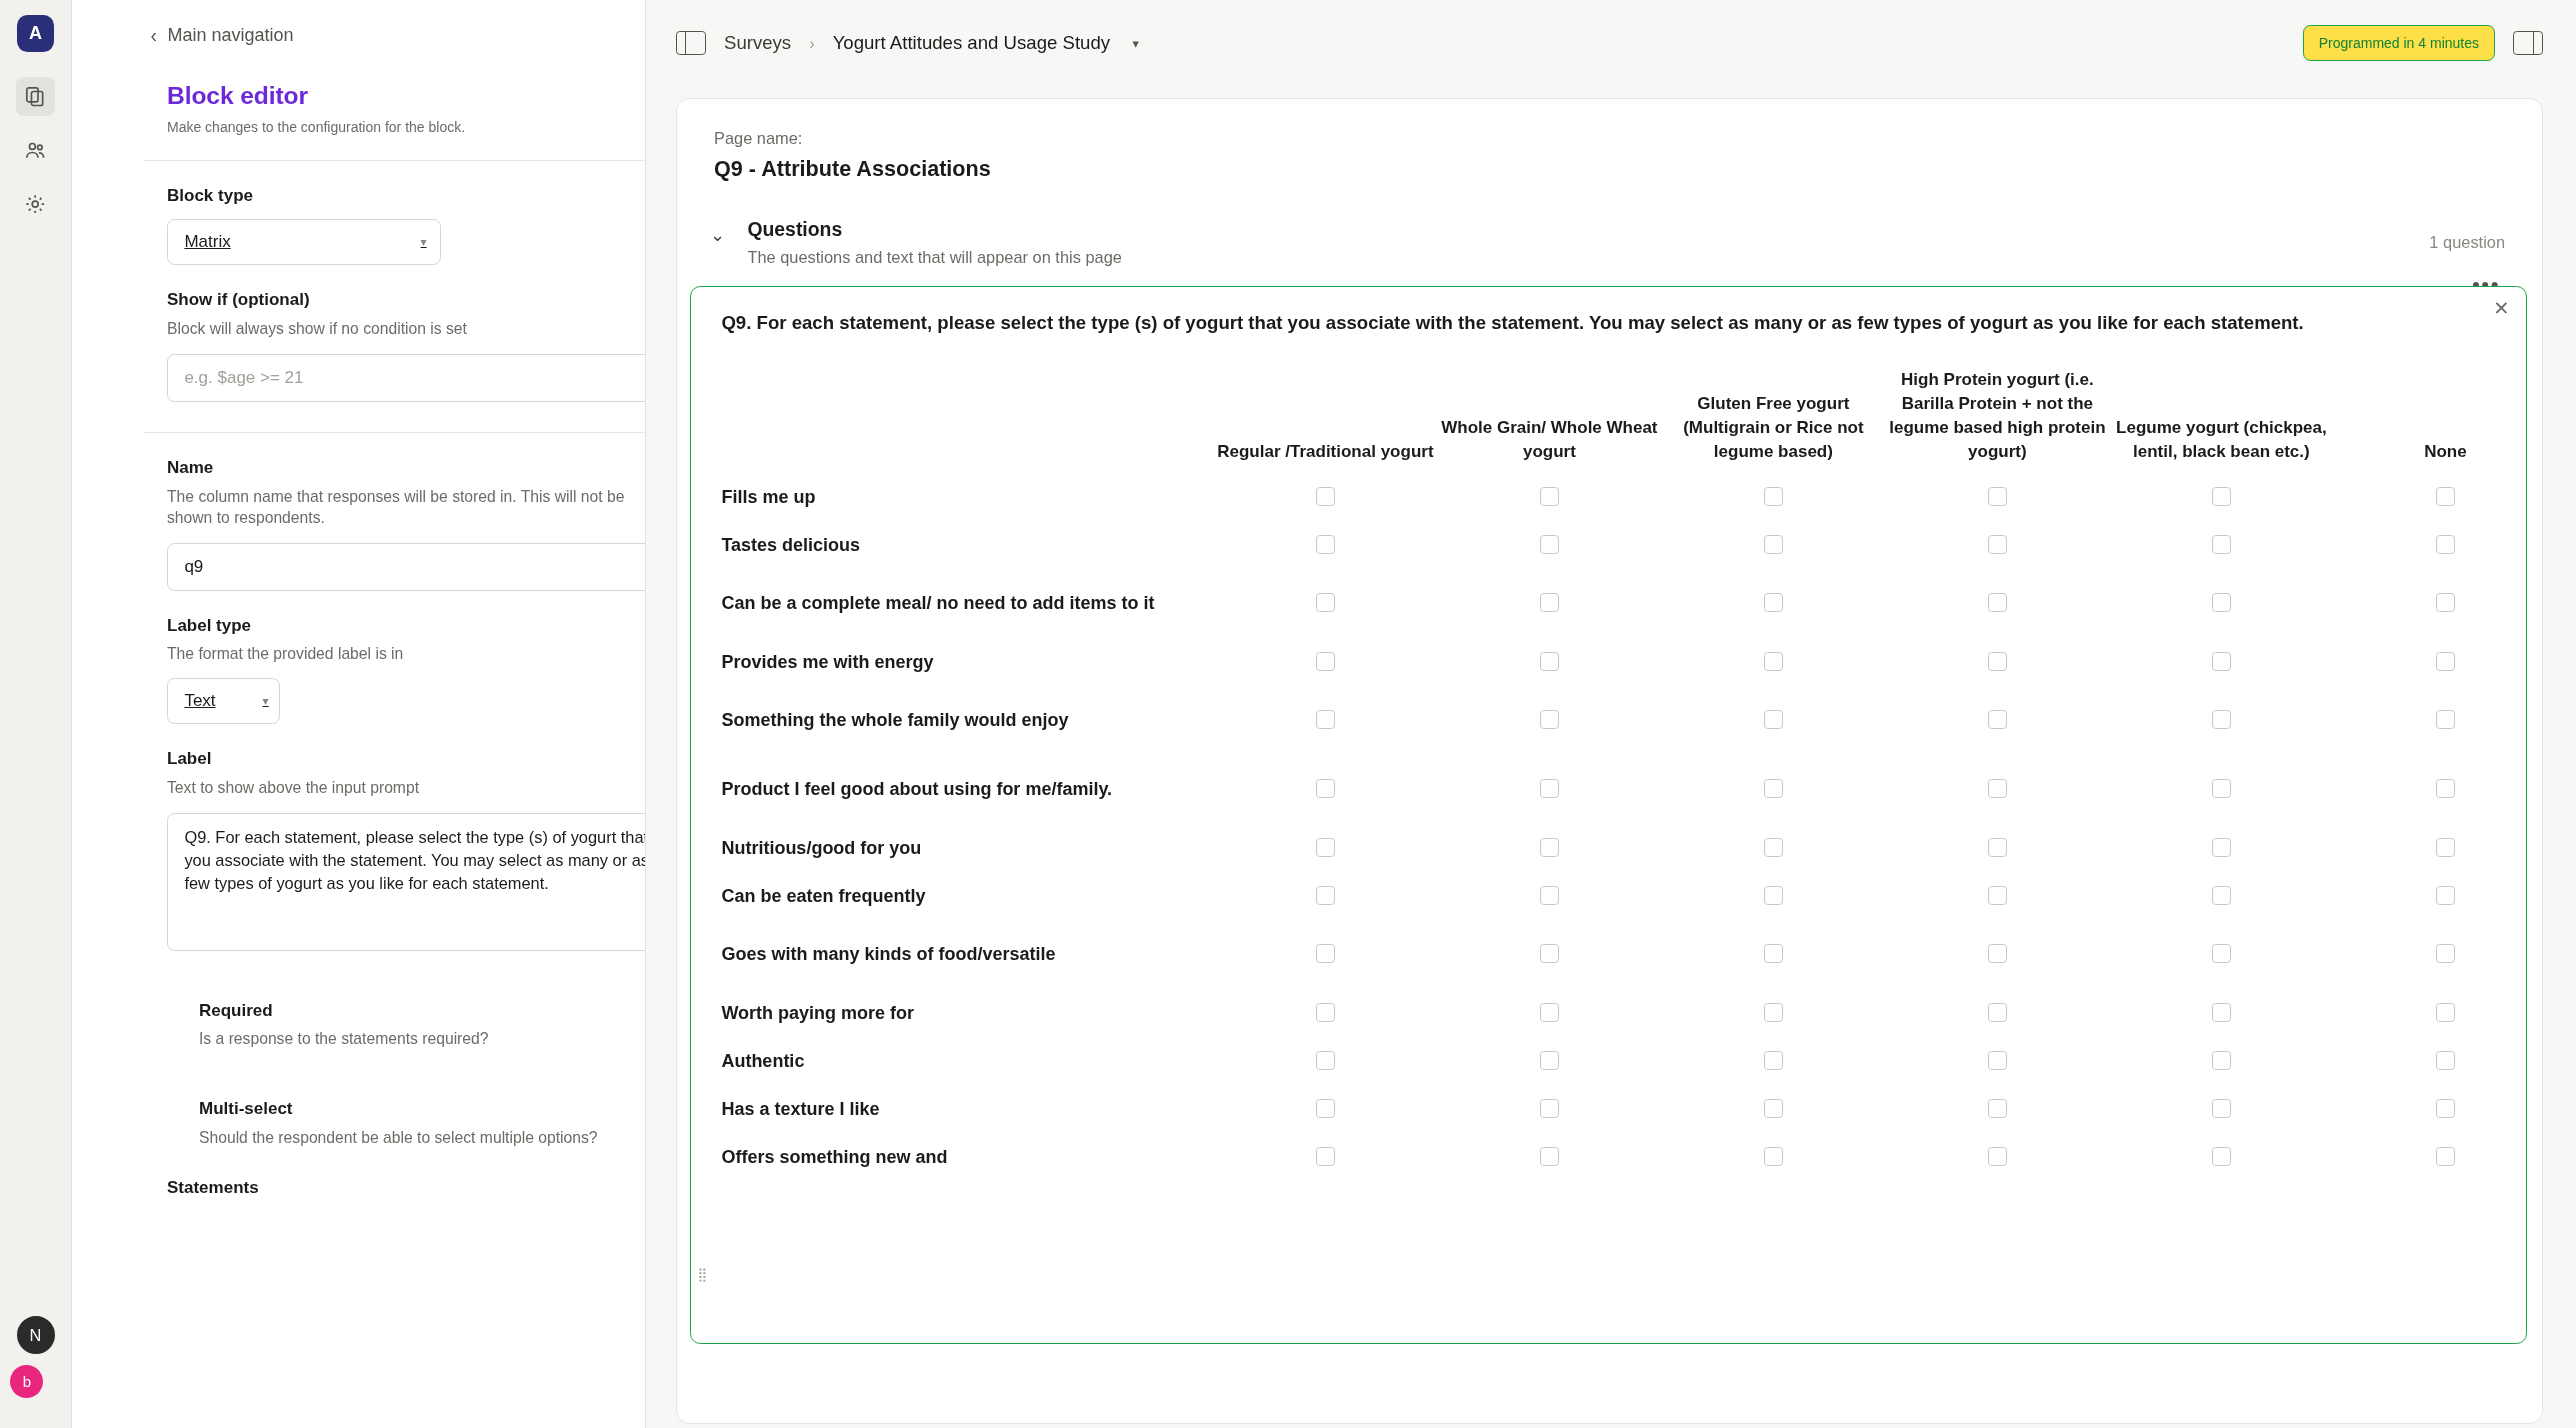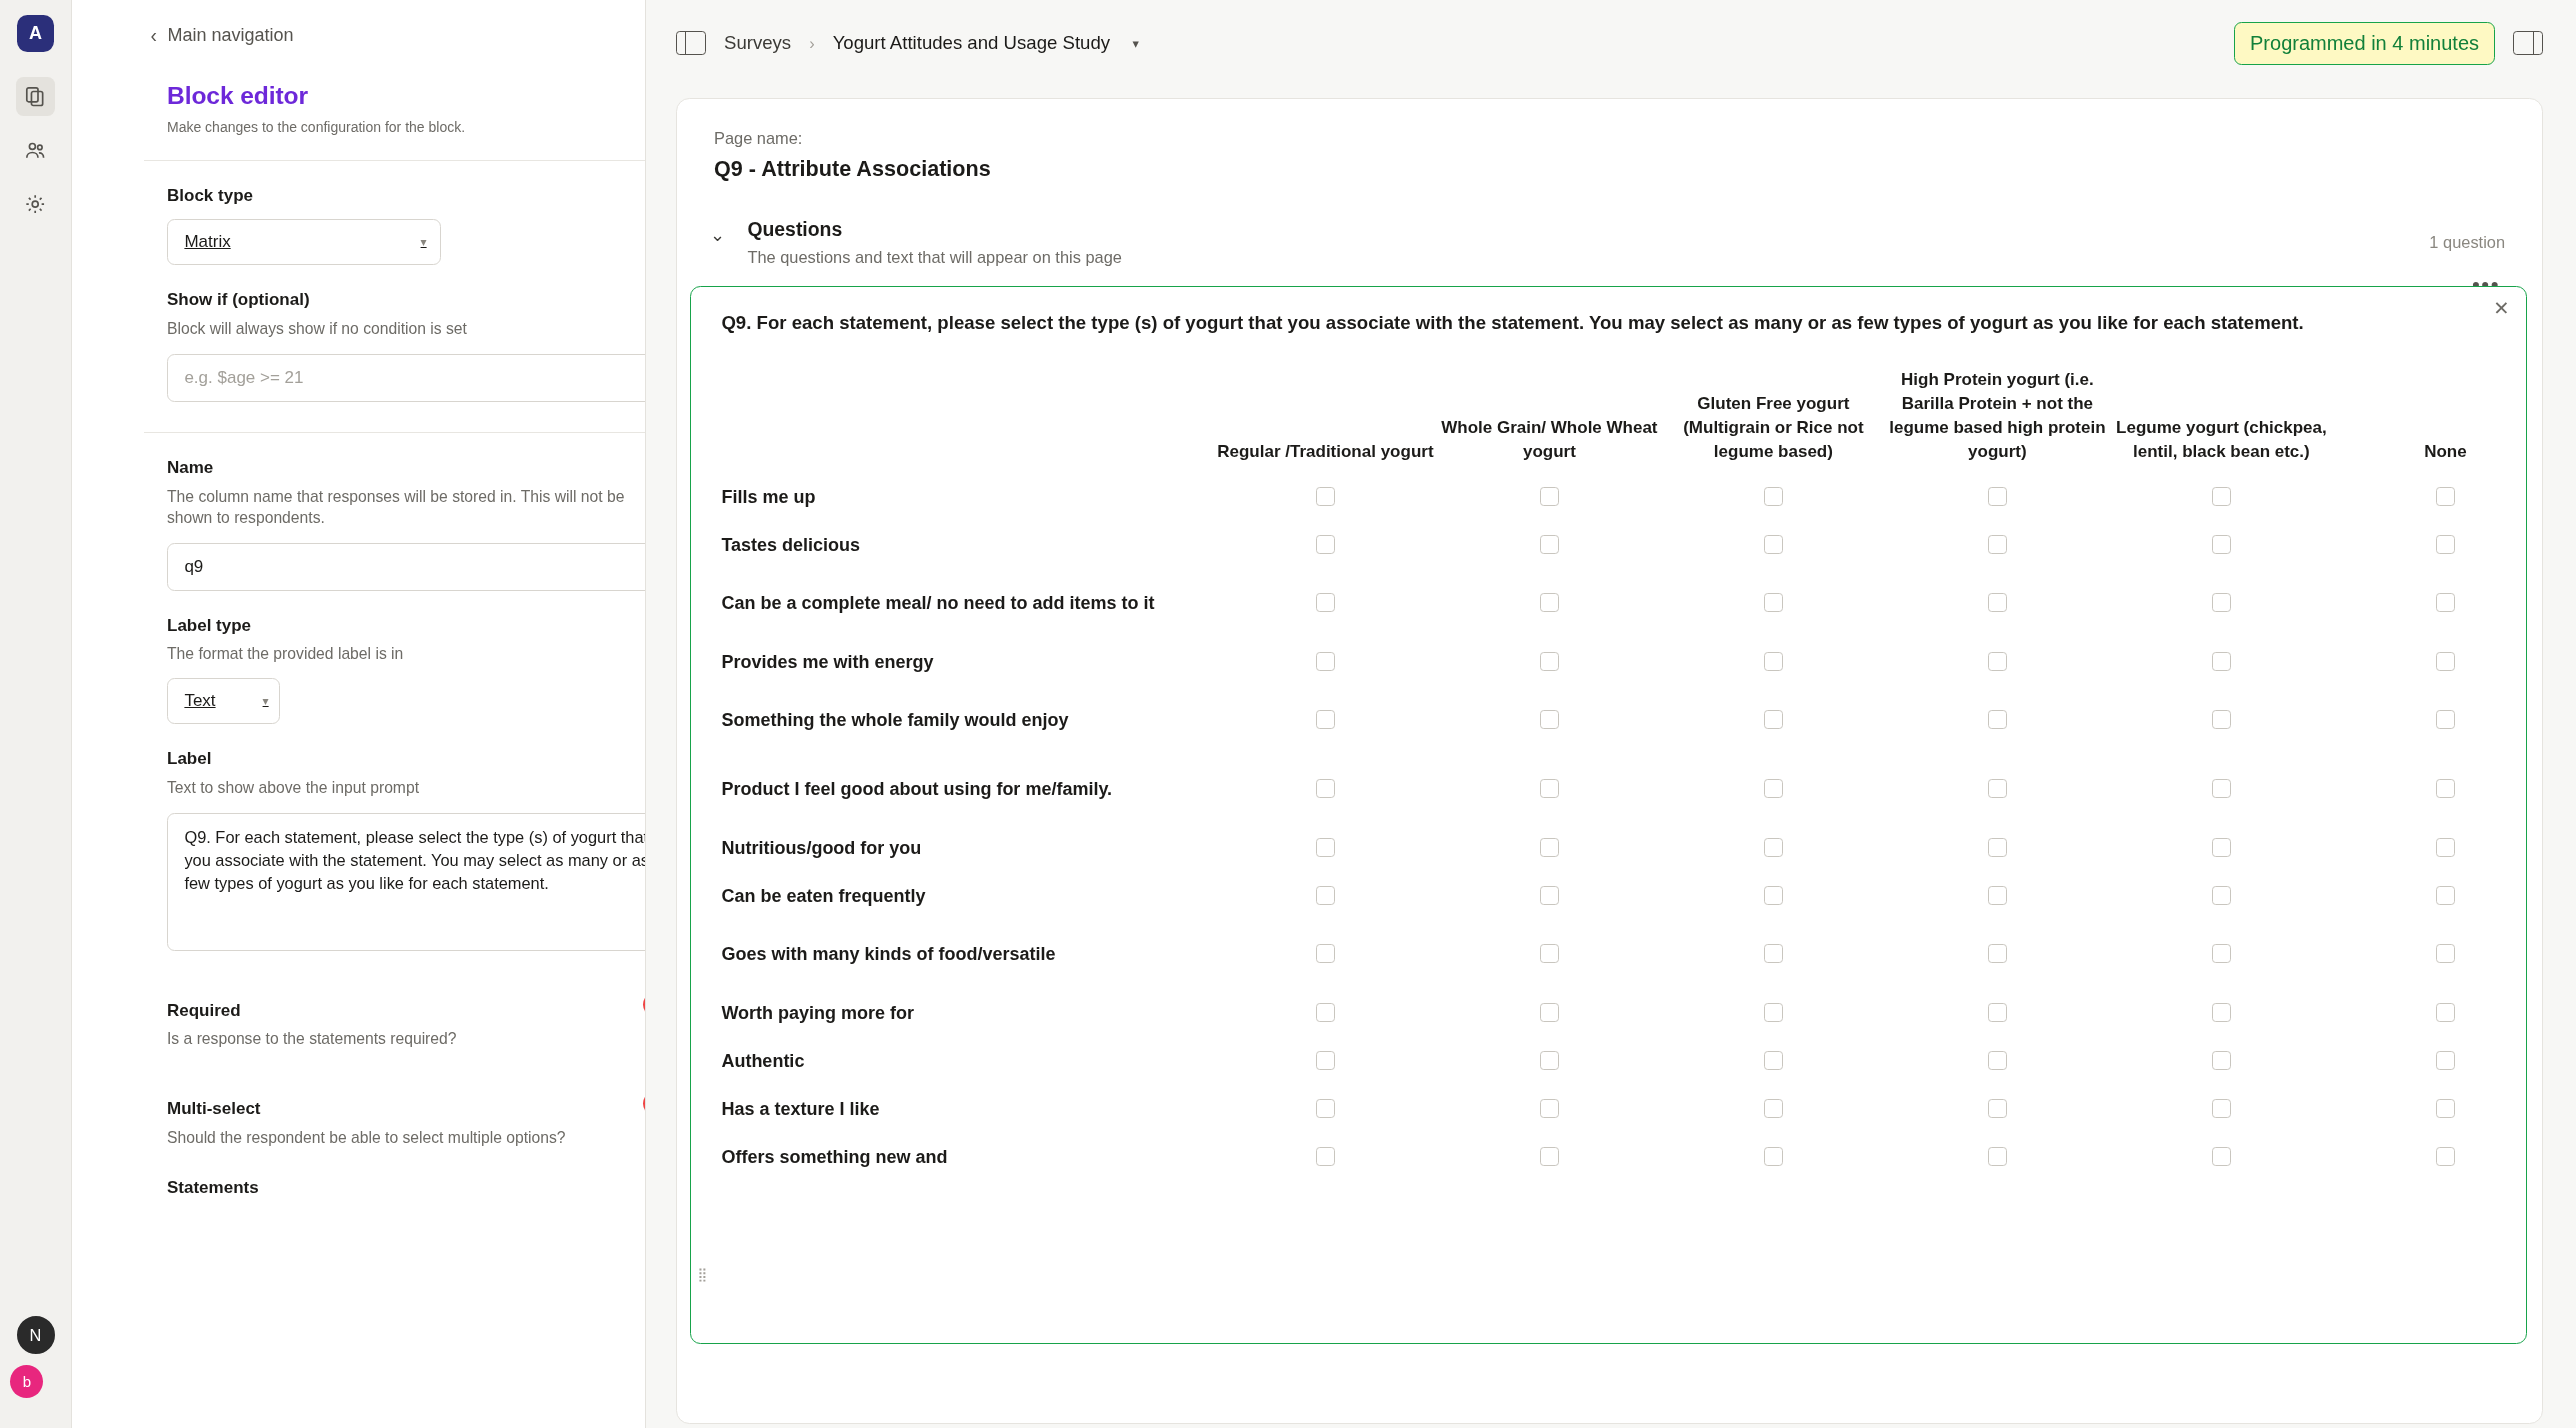--- a/index.html
+++ b/index.html
@@ -164,20 +164,21 @@
     line-height: 1.42;
     color: #1c1b19;
     position: relative;
     overflow: hidden;
   }
   .toggle-row {
     display: flex; align-items: flex-start;
     justify-content: space-between;
     width: 522px;
     margin-top: 25px;
+    margin-left: 32px;
   }
   .toggle-texts { max-width: 417px; }
   .toggle {
     width: 46px; height: 25px;
     border-radius: 12.7px;
     background: #ef4444;
     position: relative;
     flex: 0 0 46px;
     margin-top: 16.4px;
   }
@@ -222,24 +223,24 @@
     font-size: 18.6px;
     color: #3b3a36;
   }
   .crumb-sep { color: #a3a09a; font-size: 16.4px; }
   .crumb-current { font-size: 18.6px; color: #1c1b19; font-weight: 500; }
   .crumb-chev { color: #55534e; font-size: 12.7px; margin-left: 4.5px; }
   .topbar-spacer { flex: 1 1 auto; }
   .prog-badge {
     border: 0.7px solid #17a34a;
     color: #12803a;
-    background: #fef9c3;
+    background: #fde047;
     border-radius: 7.5px;
     padding: 9px 15px;
-    font-size: 20px;
+    font-size: 14px;
   }
   .panel-icon.right::after { left: auto; right: 8.2px; }
 
   
   .card {
     margin: 12px 33px 4px 30px;
     background: #fff;
     border: 0.7px solid #e6e4df;
     border-radius: 13.4px;
     flex: 1 1 auto;

